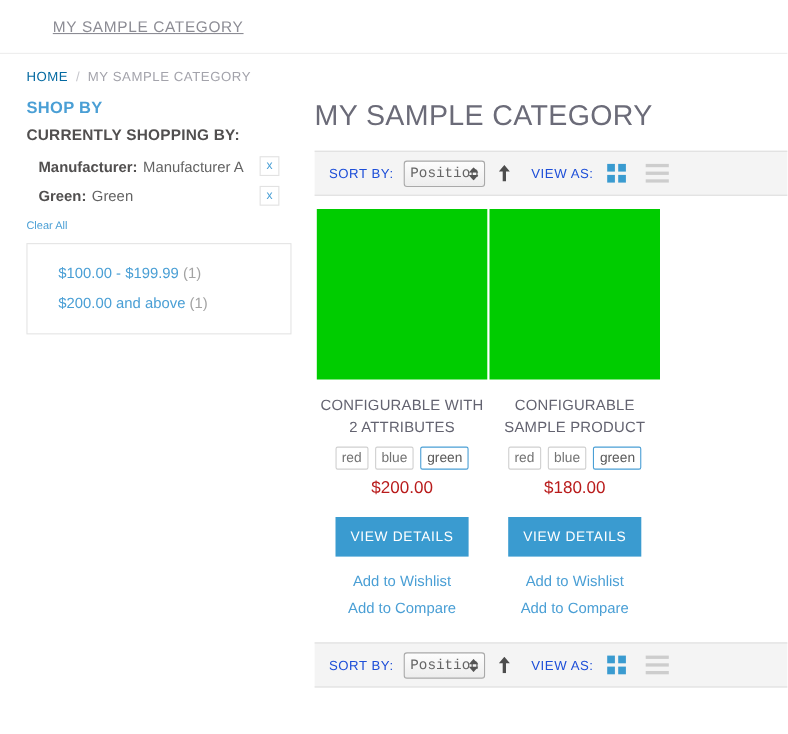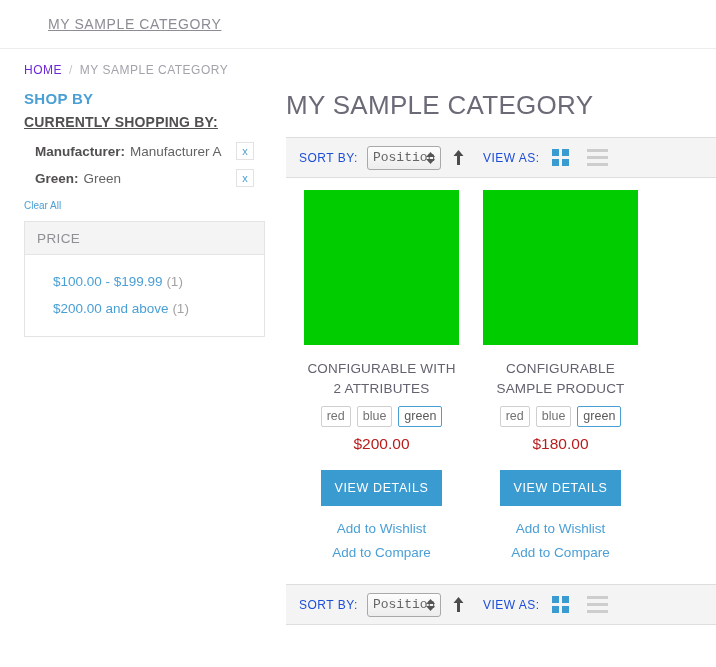--- a/index.html
+++ b/index.html
@@ -32,21 +32,21 @@
   .breadcrumbs {
     padding: 14px 0 0 24px;
     font-size: 12px;
     letter-spacing: .5px;
     color: #a3a3ab;
     text-transform: uppercase;
     display: flex;
     align-items: center;
     gap: 7px;
   }
-  .breadcrumbs a { color: #6d28d9; text-decoration: none; }
+  .breadcrumbs a { color: #0369a1; text-decoration: none; }
   .crumb-sep { color: #c6c6cc; }
 
   
   .page {
     display: flex;
     align-items: flex-start;
     padding-top: 13px;
   }
 
   
@@ -59,21 +59,20 @@
     text-transform: uppercase;
     margin-bottom: 7px;
   }
   .currently-title {
     color: #514f4f;
     font-size: 14px;
     font-weight: bold;
     letter-spacing: .2px;
     text-transform: uppercase;
     margin-bottom: 8px;
-    text-decoration: underline;
   }
   .filter-row {
     display: flex;
     align-items: center;
     height: 26px;
     padding-left: 11px;
     font-size: 13.5px;
     margin-bottom: 1px;
   }
   .filter-label { font-weight: bold; color: #514f4f; margin-right: 5px; }
@@ -191,23 +190,22 @@
   .grid-icon i { display: block; background: #3a9bd0; }
   .list-icon {
     display: flex; flex-direction: column; gap: 4px;
     width: 21px; cursor: pointer;
   }
   .list-icon i { display: block; height: 3px; background: #cdcdcd; }
 
   
   .products {
     display: flex;
-    gap: 24px;
+    gap: 2px;
     padding: 12px 0 0 2px;
-    margin-left: 16px;
   }
   .product { width: 155px; text-align: center; }
   .product-img {
     width: 155px;
     height: 155px;
     background: #00cc00;
     display: block;
     cursor: pointer;
   }
   .product-name {
@@ -297,21 +295,20 @@
 
     <div class="filter-row">
       <span class="filter-label">Green:</span>
       <span class="filter-value">Green</span>
       <a class="filter-remove" href="#">x</a>
     </div>
 
     <a class="clear-all" href="#">Clear All</a>
 
     <div class="filter-box">
-      <div class="filter-box-head">PRICE</div>
       <div class="filter-box-body">
         <div class="filter-opt">
           <a href="#">$100.00 - $199.99</a>
           <span class="filter-count">(1)</span>
         </div>
         <div class="filter-opt">
           <a href="#">$200.00 and above</a>
           <span class="filter-count">(1)</span>
         </div>
       </div>

